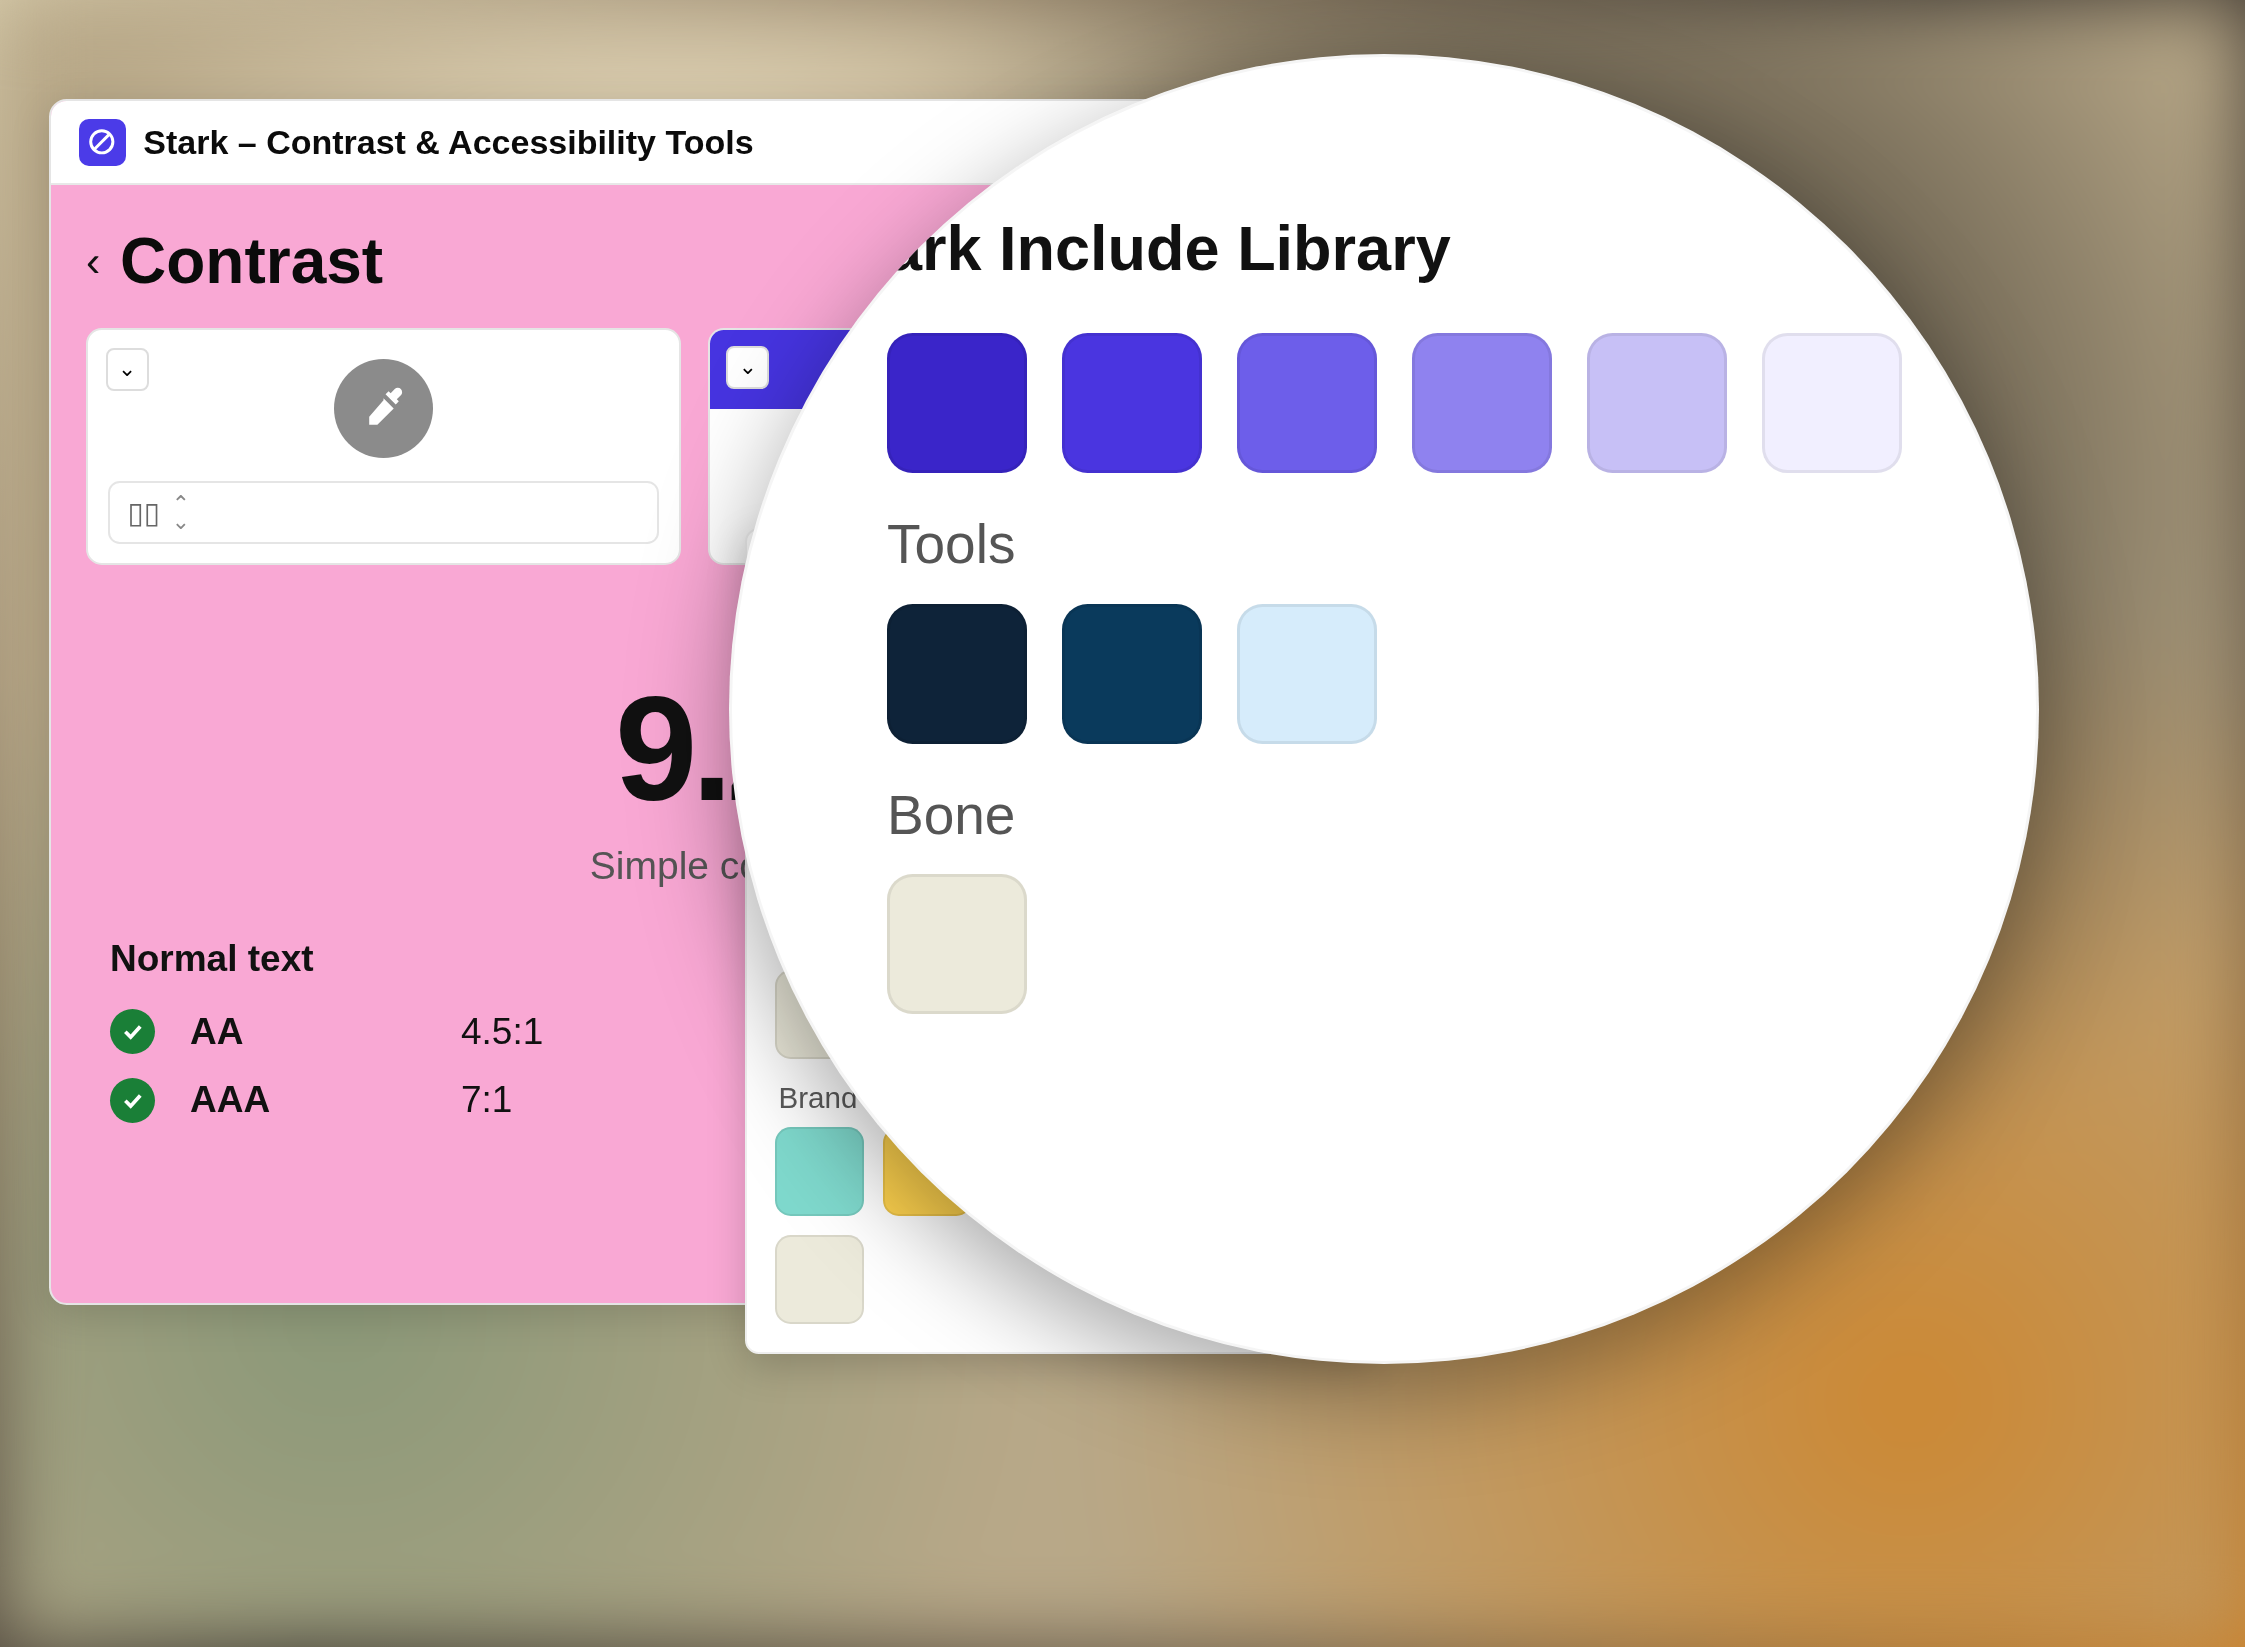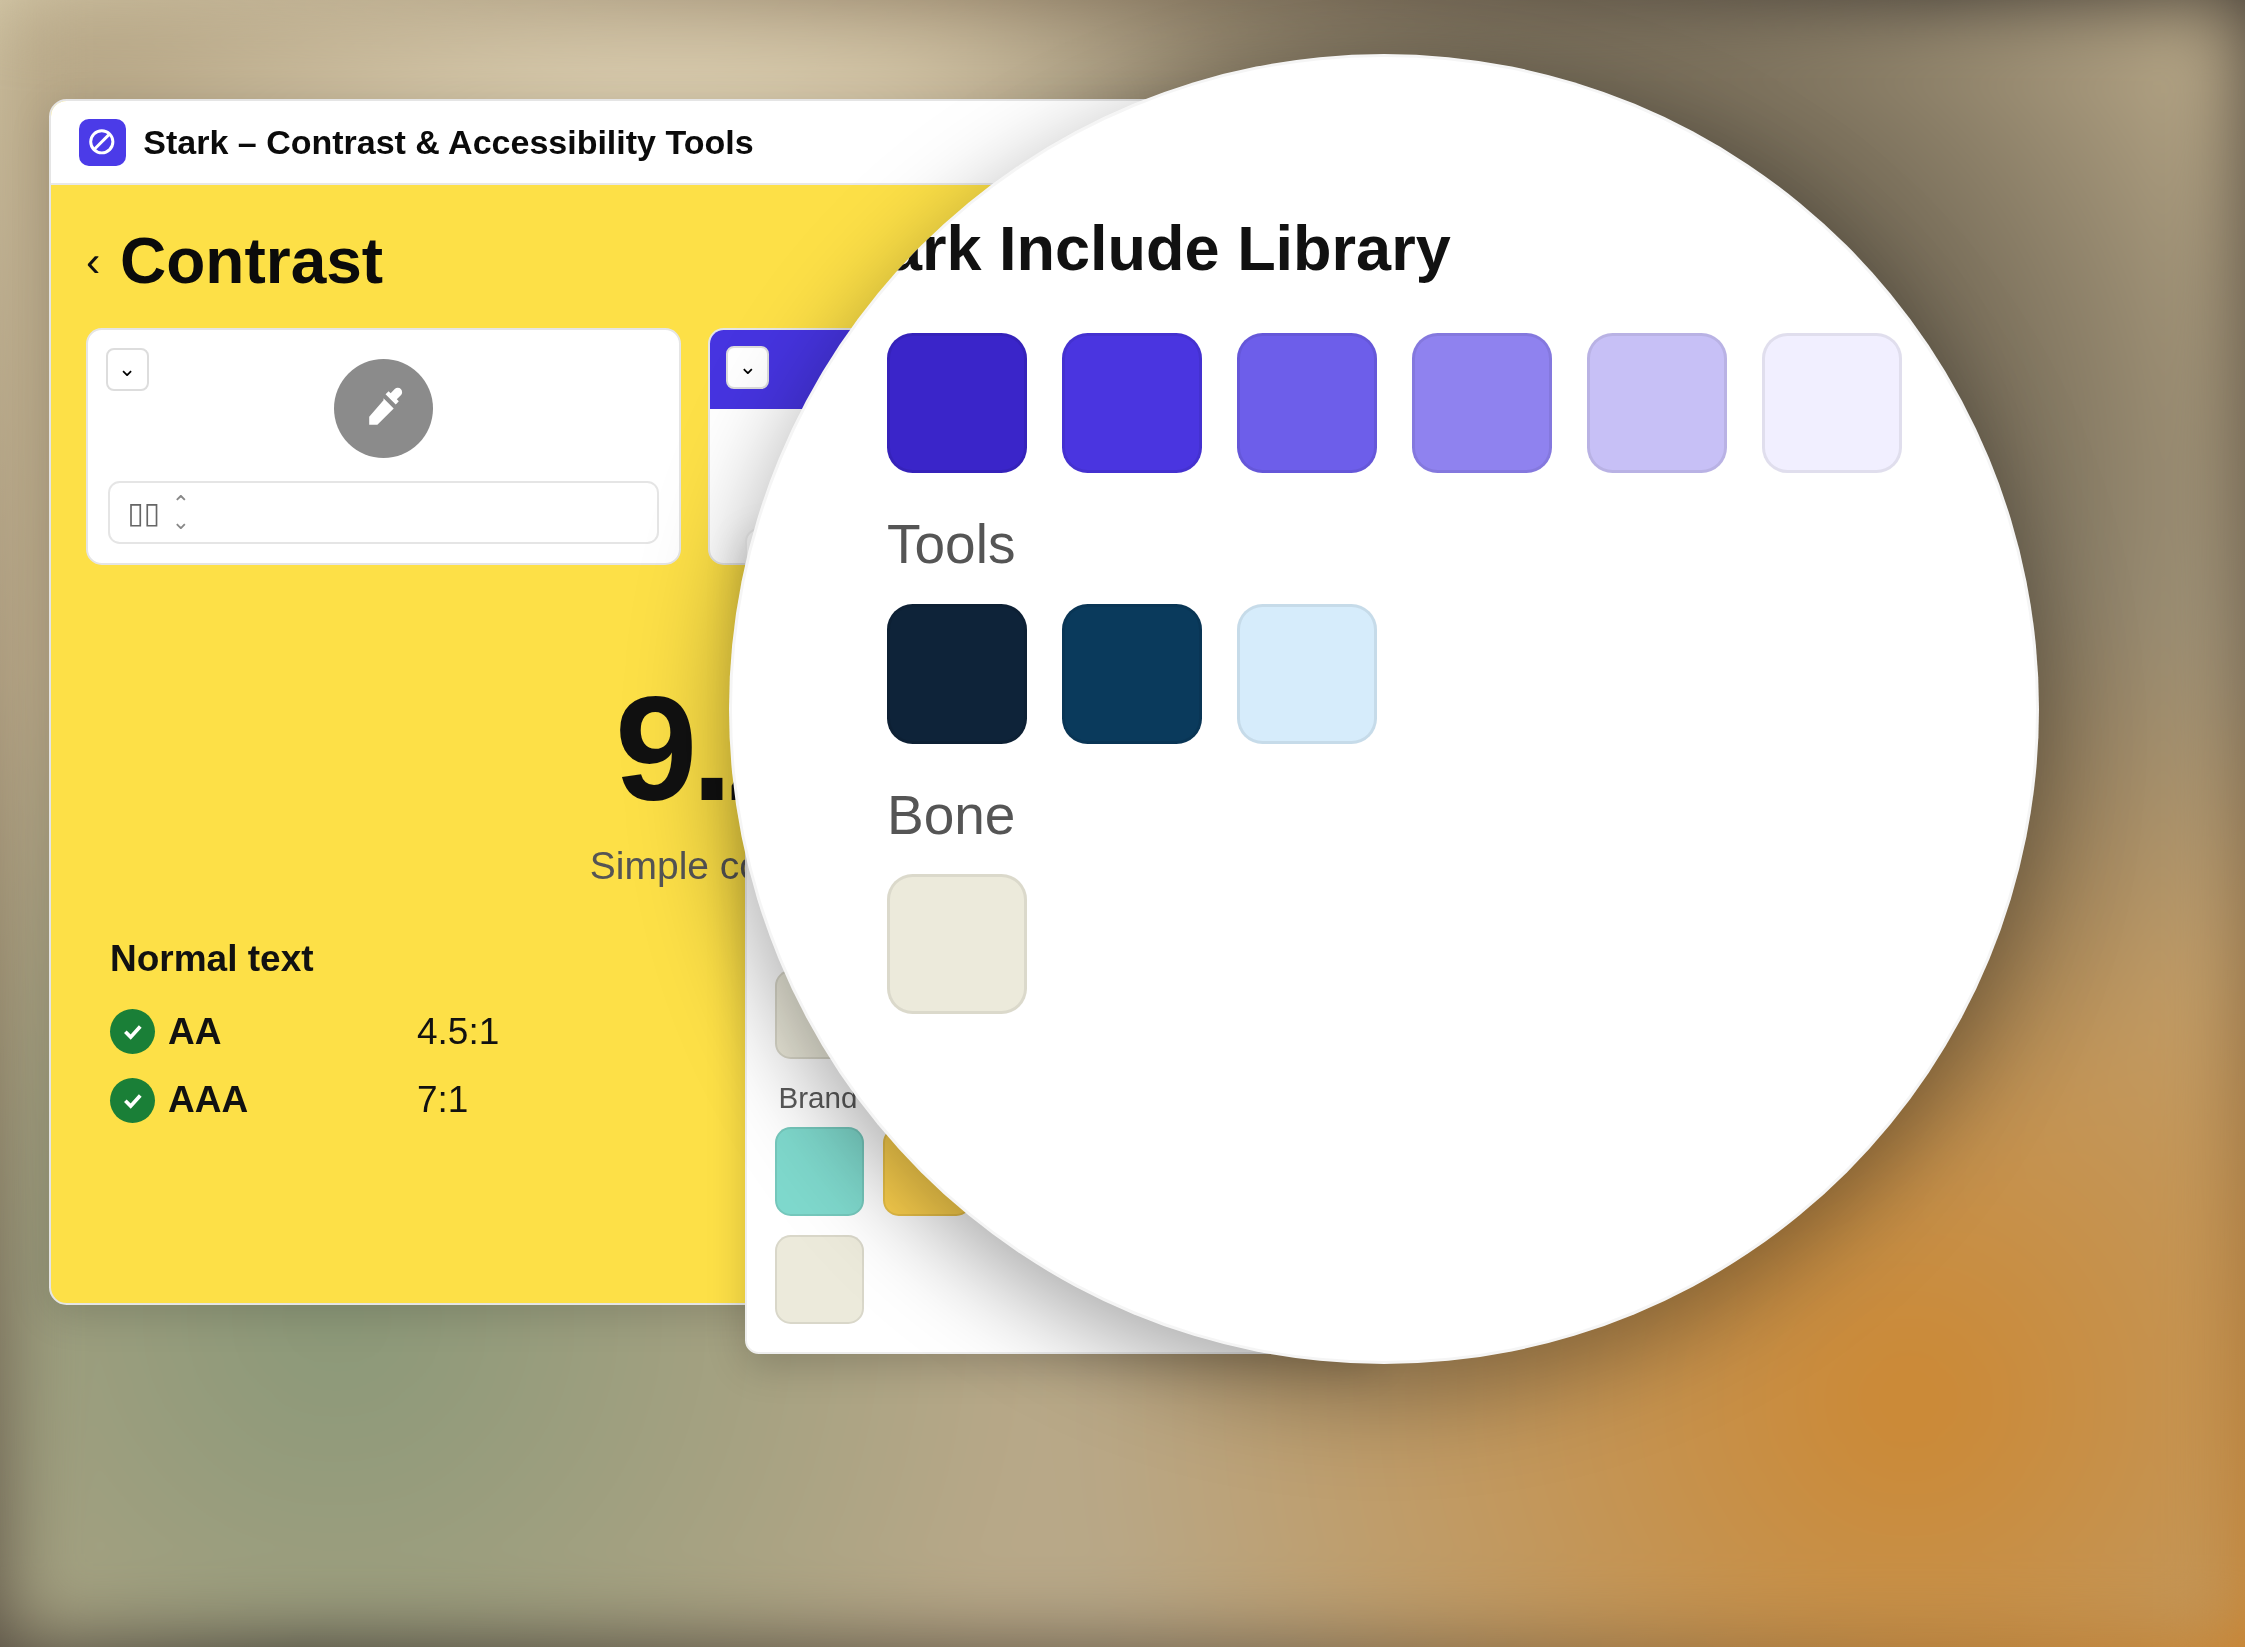--- a/index.html
+++ b/index.html
@@ -20,21 +20,21 @@
               radial-gradient(circle at 85% 85%, #cc8833 0%, transparent 35%),
               radial-gradient(circle at 15% 80%, #8a9878 0%, transparent 30%),
               #b8a888;
 }
 .panel {
   position: absolute;
   top: 99px;
   left: 49px;
   width: 1320px;
   height: 1206px;
-  background: #fde047;
+  background: #f9a8d4;
   border-radius: 17.7px;
   border: 2px solid #e5e5e5;
   box-shadow: 0 9.9px 39px rgba(0,0,0,0.15);
   overflow: hidden;
 }
 .titlebar {
   display: flex;
   align-items: center;
   padding: 17.7px 27.6px;
   border-bottom: 2px solid #e8e8e8;
@@ -131,21 +131,21 @@
 .big-score {
   text-align: center;
   padding: 99px 0 19.7px 0;
 }
 .big-num { font-size: 148px; font-weight: 900; color: #111; letter-spacing: -5.9px; }
 .score-sub { font-size: 39px; color: #555; margin-top: 9.9px; }
 .normal-text-block {
   padding: 29.6px 59px;
 }
 .nt-title { font-size: 37px; font-weight: 800; color: #111; margin-bottom: 29.6px; }
-.nt-row { display: flex; align-items: center; gap: 13px; margin-bottom: 23.6px; }
+.nt-row { display: flex; align-items: center; gap: 35px; margin-bottom: 23.6px; }
 .pass-badge {
   width: 45px; height: 45px; background: #1a7f37; border-radius: 50%;
   display: flex; align-items: center; justify-content: center;
 }
 .pass-badge svg { width: 25.6px; height: 25.6px; stroke: #fff; stroke-width: 3.5; fill: none; }
 .nt-level { font-size: 37px; font-weight: 800; color: #111; width: 118px; }
 .nt-ratio { font-size: 37px; color: #111; margin-left: 118px; }
 
 .lib-popover {
   position: absolute;

